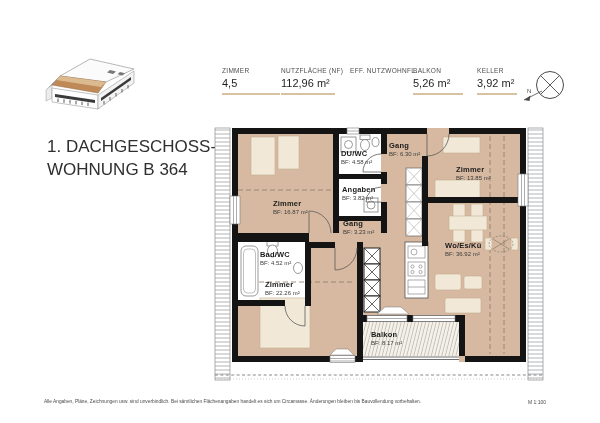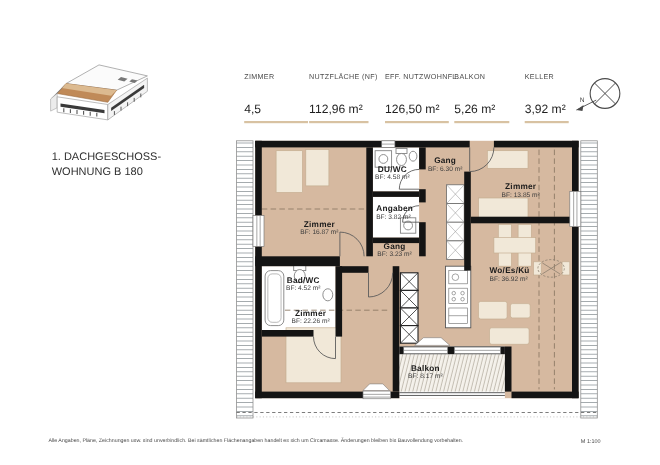--- a/index.html
+++ b/index.html
@@ -1,31 +1,31 @@
 <!DOCTYPE html>
 <html><head>
 <meta charset="utf-8">
 <style>
   html,body{margin:0;padding:0;background:#e9e9e9;}
   #page{position:relative;width:600px;height:423px;background:#ffffff;overflow:hidden;
         font-family:"Liberation Sans", sans-serif;}
   
   .metric{position:absolute;top:67px;}
   .metric .mlabel{font-size:6.5px;color:#4e4e4e;letter-spacing:.3px;white-space:nowrap;}
-  .metric .mvalue{font-size:11px;color:#1f1f1f;margin-top:20px;padding-bottom:4px;
+  .metric .mvalue{font-size:11px;color:#1f1f1f;margin-top:3px;padding-bottom:4px;
                   border-bottom:2px solid #d8c2a2;white-space:nowrap;}
   .m0{left:222px;width:58px}.m1{left:281px;width:54px}.m2{left:350px;width:58px}
   .m3{left:413px;width:50px}.m4{left:477px;width:40px}
   
-  #title{position:absolute;left:47px;top:136px;font-size:10px;line-height:1.35;color:#2f2f2f;}
+  #title{position:absolute;left:47px;top:136px;font-size:17px;line-height:1.35;color:#2f2f2f;}
   
   #plan{position:absolute;left:213px;top:116px;width:332px;height:276px;}
   #plan svg{position:absolute;left:0;top:0;}
   .rlabel{position:absolute;line-height:1.05;white-space:nowrap;}
-  .rname{display:block;font-weight:bold;font-size:7.5px;color:#1b1b1b;letter-spacing:.2px;text-align:center;}
+  .rname{display:block;font-weight:bold;font-size:7.5px;color:#1b1b1b;letter-spacing:.2px;}
   .rarea{display:block;font-size:6px;color:#3c3c3c;margin-top:1px;}
   .lb-z1{left:60px;top:84px}.lb-duwc{left:128px;top:34px}.lb-g1{left:176px;top:26px}
   .lb-z2{left:243px;top:50px}.lb-red{left:129px;top:70px}.lb-g2{left:130px;top:104px}
   .lb-bad{left:47px;top:135px}.lb-z3{left:52px;top:165px}.lb-wo{left:232px;top:126px}
   .lb-bal{left:158px;top:215px}
   
   #disclaimer{position:absolute;left:44px;top:399px;width:480px;font-size:4.8px;color:#4a4a4a;}
   #scale{position:absolute;left:528px;top:399px;font-size:5px;color:#4a4a4a;}
   #house{position:absolute;left:44px;top:52px;}
   #compass{position:absolute;left:514px;top:60px;}
@@ -72,21 +72,20 @@
     <div class="metric m0">
       <div class="mlabel">ZIMMER</div>
       <div class="mvalue">4,5</div>
     </div>
     <div class="metric m1">
       <div class="mlabel">NUTZFLÄCHE (NF)</div>
       <div class="mvalue">112,96 m²</div>
     </div>
     <div class="metric m2">
       <div class="mlabel">EFF. NUTZWOHNFL.</div>
-      <div class="mvalue">126,50 m²</div>
     </div>
     <div class="metric m3">
       <div class="mlabel">BALKON</div>
       <div class="mvalue">5,26 m²</div>
     </div>
     <div class="metric m4">
       <div class="mlabel">KELLER</div>
       <div class="mvalue">3,92 m²</div>
     </div>
   </div>
@@ -95,21 +94,21 @@
     <circle cx="36" cy="25" r="13.5" fill="none" stroke="#4a4a4a" stroke-width="1"></circle>
     <line x1="26.5" y1="15.5" x2="45.5" y2="34.5" stroke="#4a4a4a" stroke-width="0.9"></line>
     <line x1="45.5" y1="15.5" x2="26.5" y2="34.5" stroke="#4a4a4a" stroke-width="0.9"></line>
     <line x1="28" y1="31" x2="10" y2="40" stroke="#4a4a4a" stroke-width="0.8"></line>
     <polygon points="10,40 16.5,35.5 15.5,41" fill="#4a4a4a"></polygon>
     <text x="13" y="33" font-size="6" fill="#4a4a4a">N</text>
   </svg>
 
   <div id="title">
     <div>1. DACHGESCHOSS-</div>
-    <div>WOHNUNG B 180</div>
+    <div>WOHNUNG B 364</div>
   </div>
 
   <div id="plan">
     <svg width="332" height="276" viewBox="0 0 332 276">
       <defs>
         <pattern id="eave" width="4" height="4" patternUnits="userSpaceOnUse">
           <rect width="4" height="4" fill="#ffffff"></rect>
           <line x1="0" y1="2" x2="4" y2="2" stroke="#9aa0a4" stroke-width="0.8"></line>
         </pattern>
         <pattern id="balhatch" width="3.4" height="3.4" patternUnits="userSpaceOnUse" patternTransform="rotate(14)">

